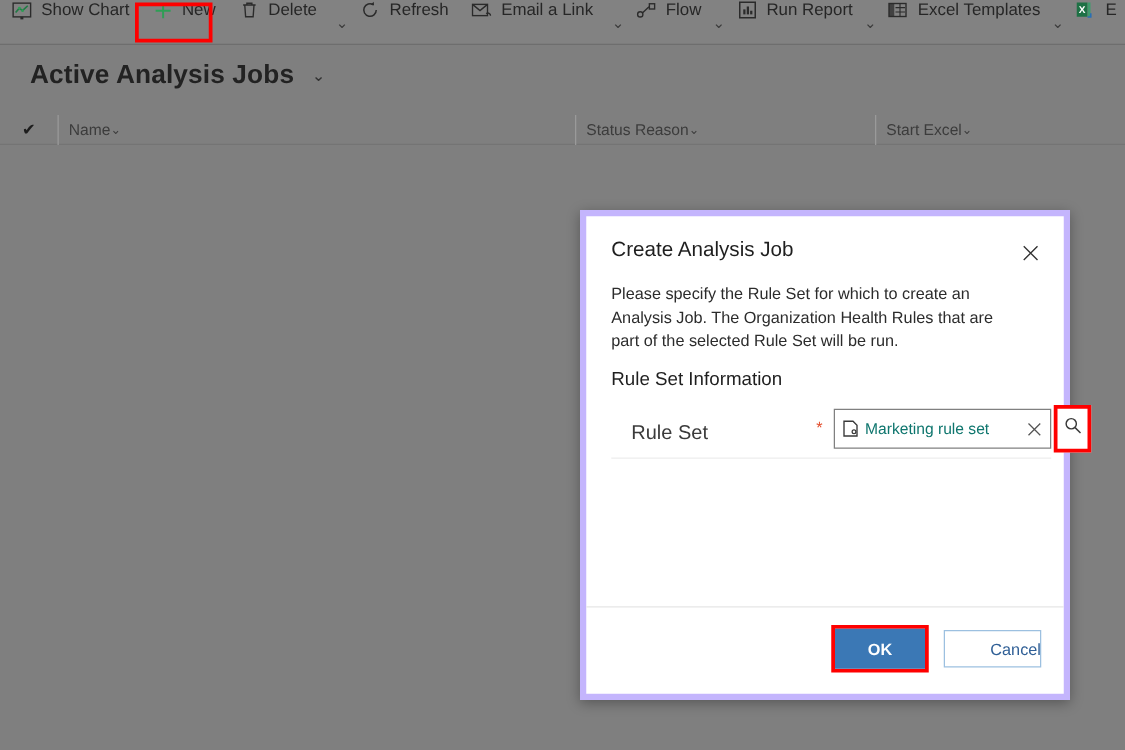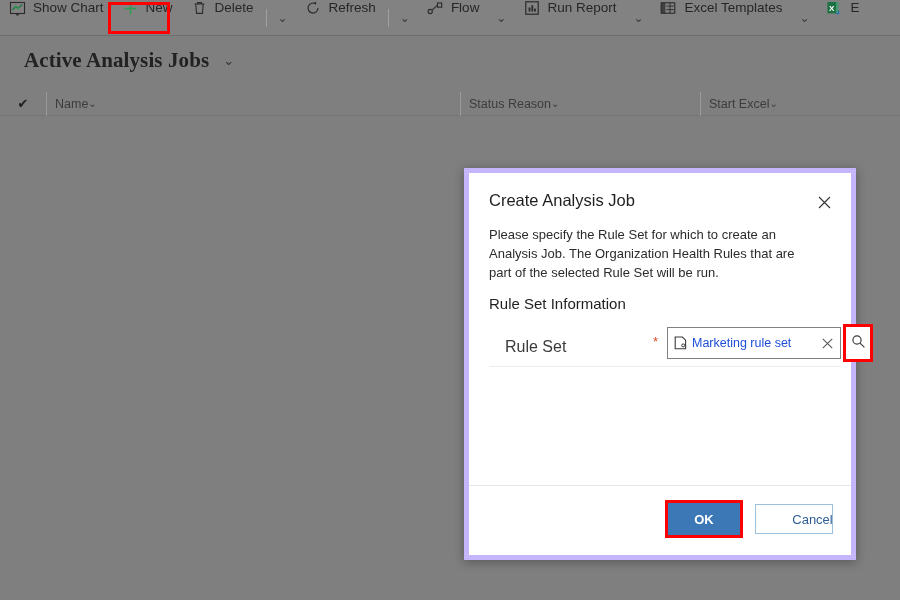--- a/index.html
+++ b/index.html
@@ -37,21 +37,21 @@
 
   .hl-new {
     position: absolute; left: 108px; top: 2px;
     width: 62px; height: 32px;
     border: 3px solid #fe0000; pointer-events: none;
   }
 
   
   .viewtitle {
     position: absolute; left: 24px; top: 48px;
-    display: flex; align-items: center; gap: 14px; font-family: Liberation Serif, serif;
+    display: flex; align-items: center; gap: 14px;
   }
   .viewtitle h1 {
     font-size: 21px; font-weight: 600; color: #222; letter-spacing: .1px;
   }
   .viewtitle .chev { font-size: 13px; color: #333; }
 
   
   .gridhead {
     position: absolute; left: 0; top: 92px; width: 900px; height: 24px;
     display: flex; align-items: center;
@@ -103,21 +103,21 @@
   }
   .lookup {
     position: absolute; left: 178px; top: 0;
     width: 174px; height: 32px;
     border: 1px solid #808080;
     background: #fff;
     display: flex; align-items: center;
   }
   .lookup-ico { width: 24px; display:flex; align-items:center; justify-content:center; }
   .lookup-val {
-    flex: 1; font-size: 12.5px; color: #1d4ed8;
+    flex: 1; font-size: 12.5px; color: #0f766e;
     overflow: hidden; text-overflow: ellipsis; white-space: nowrap;
   }
   .lookup-clear {
     width: 26px; height: 30px; display:flex; align-items:center; justify-content:center;
     color: #555; font-size: 13px;
   }
   .lookup-search {
     position: absolute; left: 354px; top: -3px;
     width: 30px; height: 38px;
     border: 3px solid #fe0000; background: #fff;
@@ -196,20 +196,30 @@
   <div class="cmd">
     <span class="cmd-ico">
       <svg width="16" height="16" viewBox="0 0 16 16">
         <path d="M13 8 a5 5 0 1 1 -2.2 -4.1" fill="none" stroke="#2b2b2b" stroke-width="1.2"></path>
         <path d="M11 1.4 L11.2 4.2 L8.5 3.7 Z" fill="#2b2b2b"></path>
       </svg>
     </span>
     <span class="cmd-label">Refresh</span>
   </div>
 
+  <div class="cmd">
+    <span class="cmd-ico">
+      <svg width="17" height="14" viewBox="0 0 17 14">
+        <rect x="1" y="2.5" width="12" height="9" fill="none" stroke="#2b2b2b" stroke-width="1.1"></rect>
+        <polyline points="1,2.5 7,7.5 13,2.5" fill="none" stroke="#2b2b2b" stroke-width="1.1"></polyline>
+        <path d="M12 10 a2 2 0 0 1 3.4 1.6" fill="none" stroke="#2b2b2b" stroke-width="1.1"></path>
+      </svg>
+    </span>
+    <span class="cmd-label">Email a Link</span>
+  </div>
   <div class="vsep"></div>
   <div class="caret">⌄</div>
 
   <div class="cmd">
     <span class="cmd-ico">
       <svg width="17" height="15" viewBox="0 0 17 15">
         <circle cx="3.2" cy="10.5" r="2.1" fill="none" stroke="#2b2b2b" stroke-width="1.1"></circle>
         <rect x="10.5" y="2" width="4.2" height="4.2" fill="none" stroke="#2b2b2b" stroke-width="1.1"></rect>
         <path d="M5.1 9.2 L10.2 4.4" stroke="#2b2b2b" stroke-width="1.1"></path>
       </svg>

